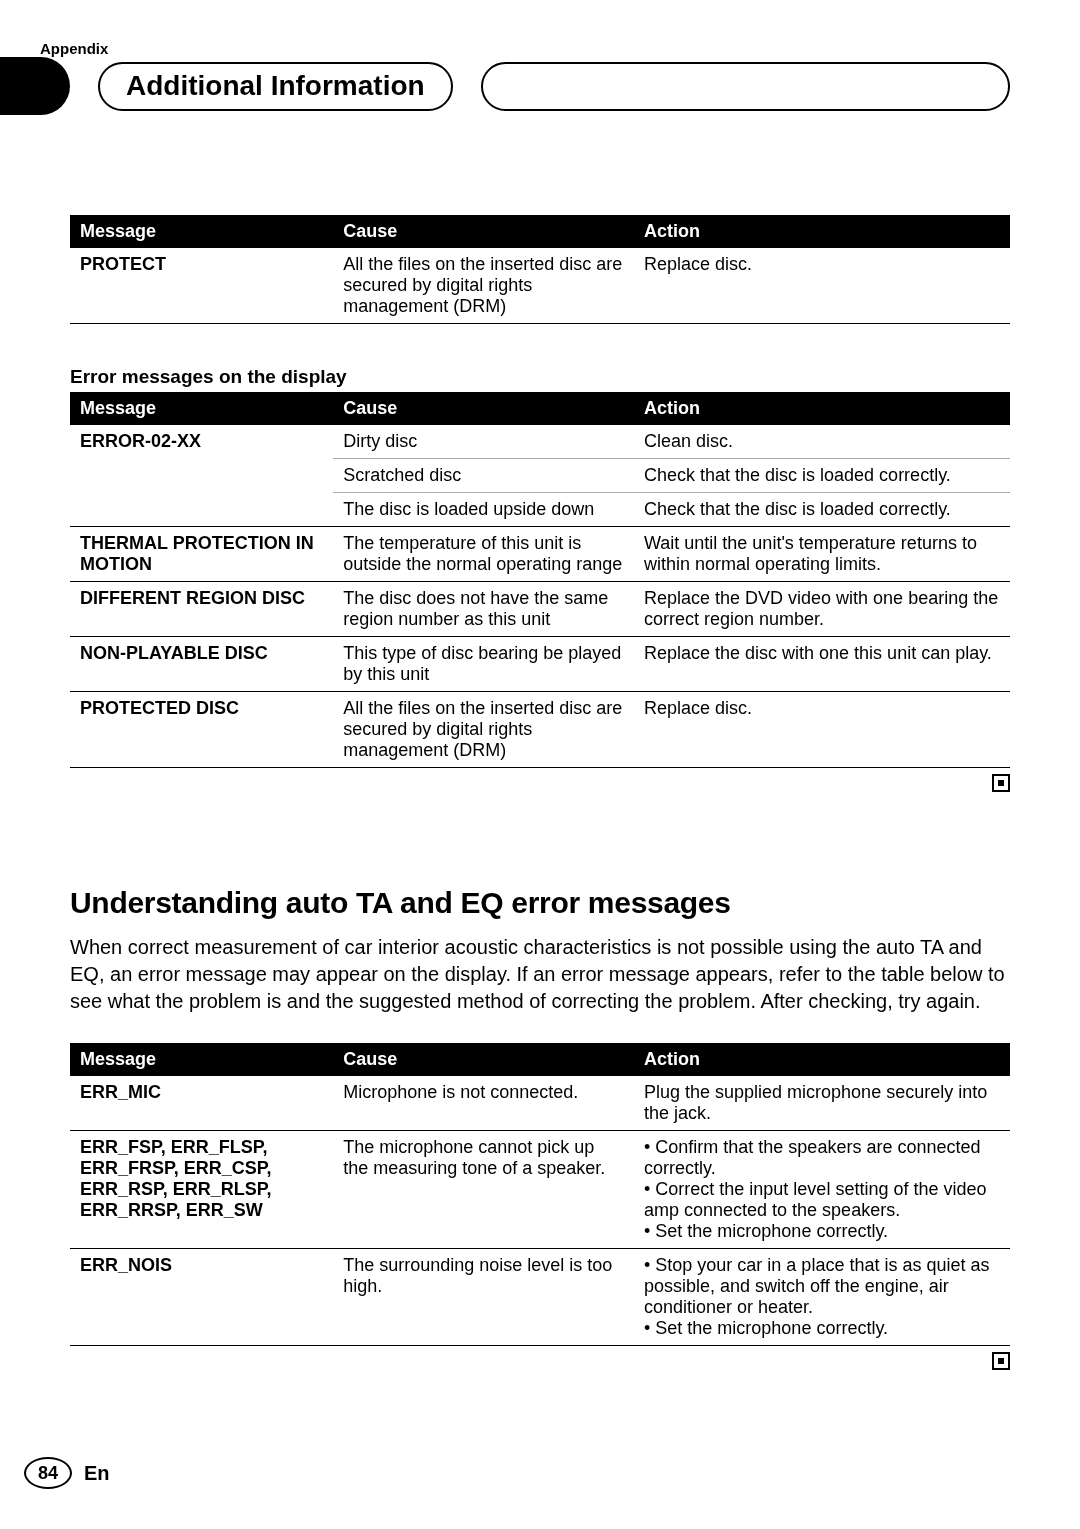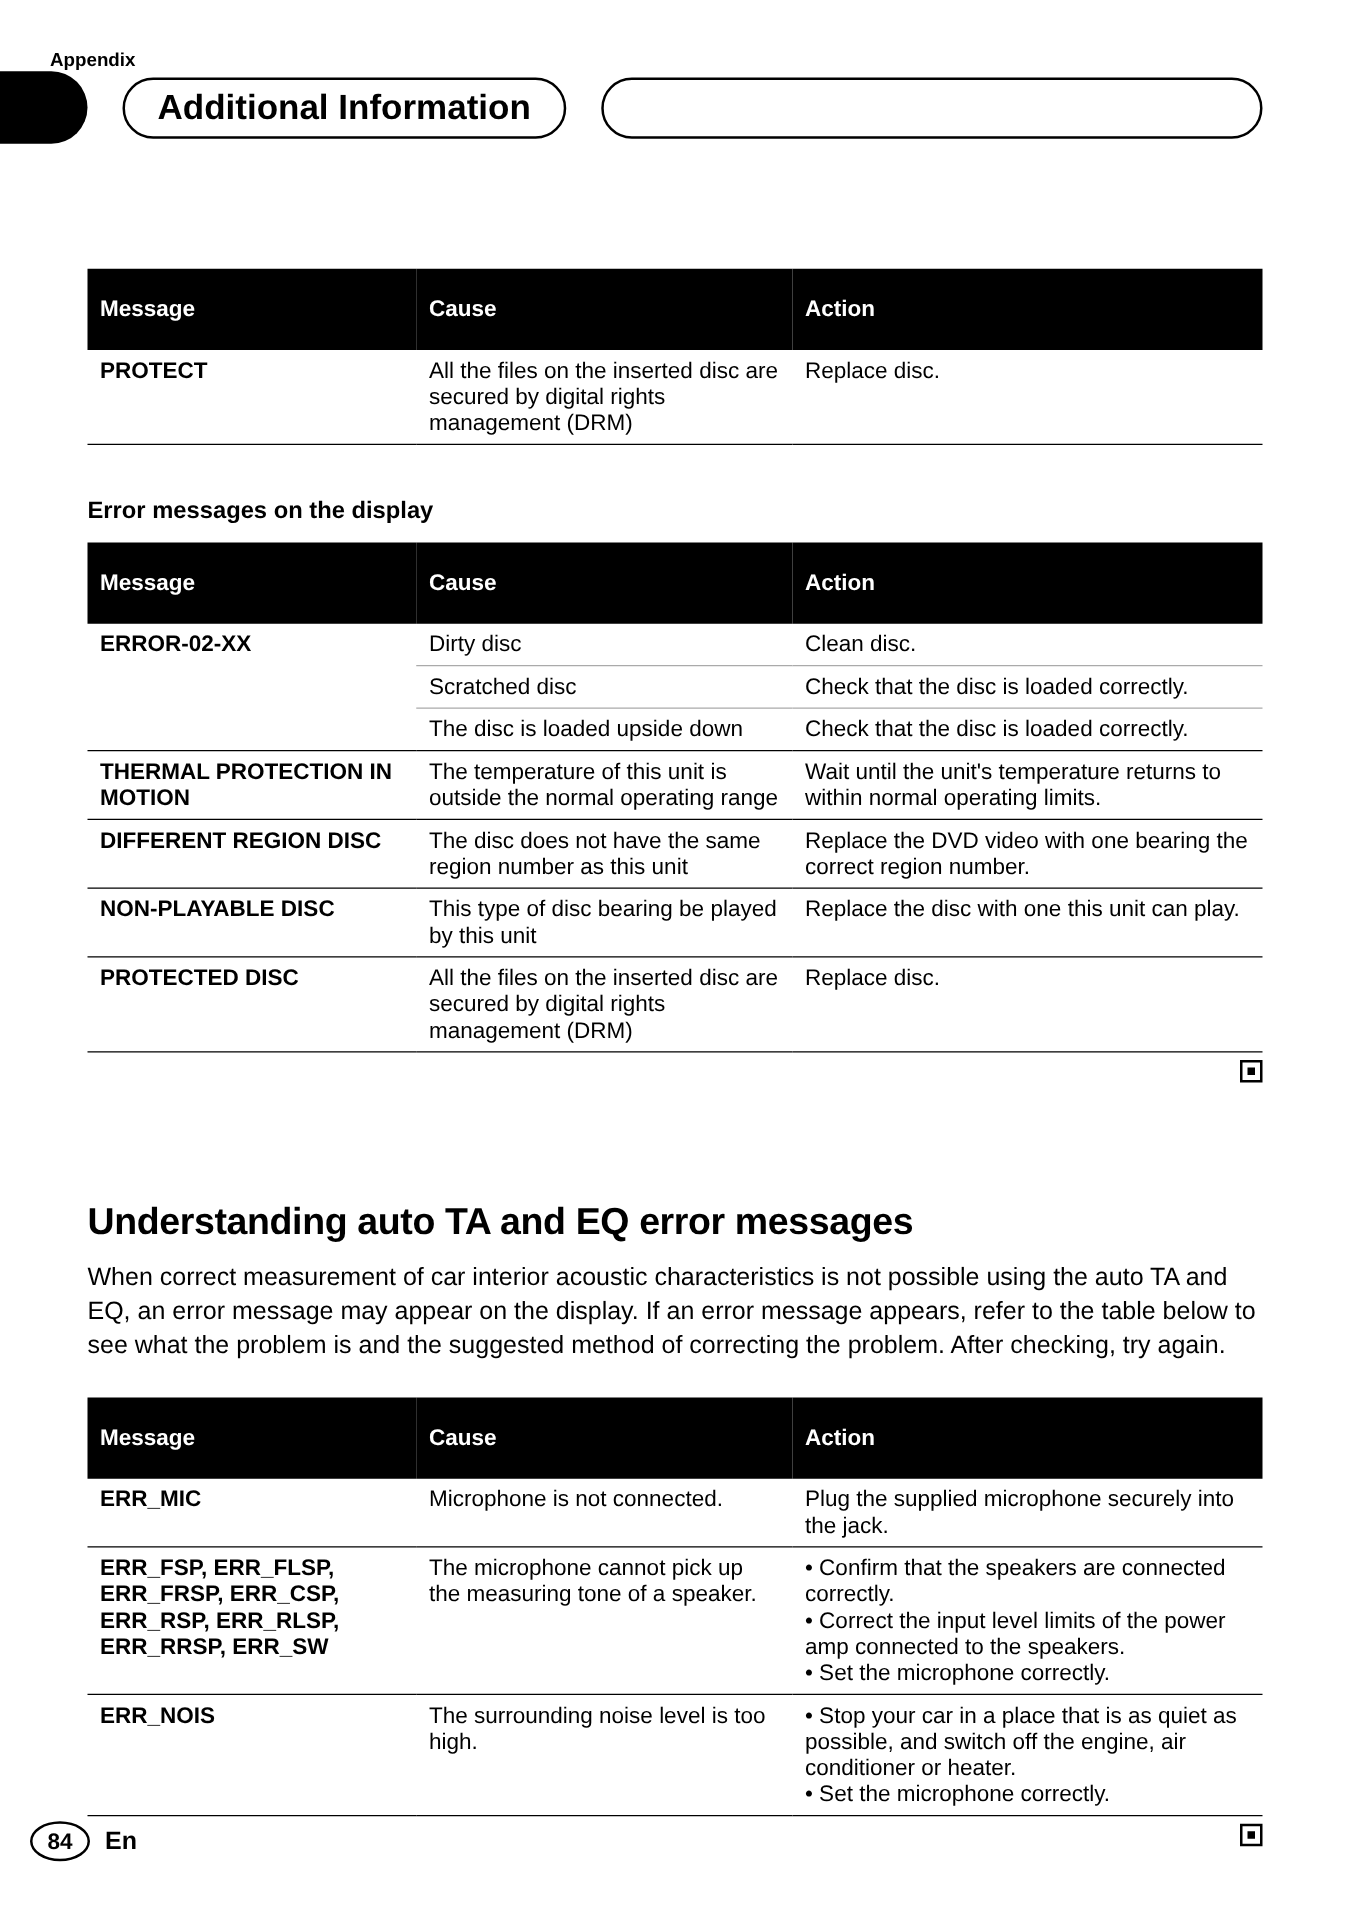--- a/index.html
+++ b/index.html
@@ -15,27 +15,27 @@
   }
   .pill {
     border: 2px solid #000; border-radius: 28px;
     height: 49px; display: flex; align-items: center; padding: 0 26px;
     font-size: 28px; font-weight: bold;
   }
   .pill.title { flex: 0 0 auto; }
   .pill.empty { flex: 1; }
 
   table { width: 100%; border-collapse: collapse; font-size: 18px; }
-  thead th { background: #000; color: #fff; text-align: left; font-weight: bold; padding: 22px 10px; }
+  thead th { background: #000; color: #fff; text-align: left; font-weight: bold; padding: 6px 10px; }
   td { padding: 6px 10px; vertical-align: top; border-bottom: 1px solid #000; margin-top: 20px; }
   td.msg { font-weight: bold; width: 28%; }
   td.cause { width: 32%; }
   td.action { width: 40%; }
 
-  .subheading { font-size: 19px; font-weight: bold; margin: 42px 0 14px 0; }
+  .subheading { font-size: 19px; font-weight: bold; margin: 42px 0 4px 0; }
 
   .section-end { text-align: right; margin-top: 6px; }
   .stop-glyph { display: inline-block; width: 18px; height: 18px; border: 2px solid #000; position: relative; }
   .stop-glyph::after { content: ""; position: absolute; top: 4px; left: 4px; right: 4px; bottom: 4px; background: #000; }
 
   h2.big { font-size: 30px; font-weight: 900; margin-top: 90px; margin-bottom: 14px; letter-spacing: -0.3px; }
   p.intro { font-size: 20px; line-height: 1.35; margin-bottom: 28px; }
 
   .footer { position: absolute; bottom: 40px; left: 24px; display: flex; align-items: center; gap: 12px; }
   .page-oval { border: 2px solid #000; border-radius: 50%; width: 48px; height: 32px; display: flex; align-items: center; justify-content: center; font-weight: bold; font-size: 18px; }
@@ -138,21 +138,21 @@
         <td class="msg">ERR_MIC</td>
         <td class="cause">Microphone is not connected.</td>
         <td class="action">Plug the supplied microphone securely into the jack.</td>
       </tr>
       <tr>
         <td class="msg">ERR_FSP, ERR_FLSP, ERR_FRSP, ERR_CSP, ERR_RSP, ERR_RLSP, ERR_RRSP, ERR_SW</td>
         <td class="cause">The microphone cannot pick up the measuring tone of a speaker.</td>
         <td class="action">
           <ul class="action-list">
             <li>Confirm that the speakers are connected correctly.</li>
-            <li>Correct the input level limits of the power amp connected to the speakers.</li>
+            <li>Correct the input level setting of the video amp connected to the speakers.</li>
             <li>Set the microphone correctly.</li>
           </ul>
         </td>
       </tr>
       <tr>
         <td class="msg">ERR_NOIS</td>
         <td class="cause">The surrounding noise level is too high.</td>
         <td class="action">
           <ul class="action-list">
             <li>Stop your car in a place that is as quiet as possible, and switch off the engine, air conditioner or heater.</li>

